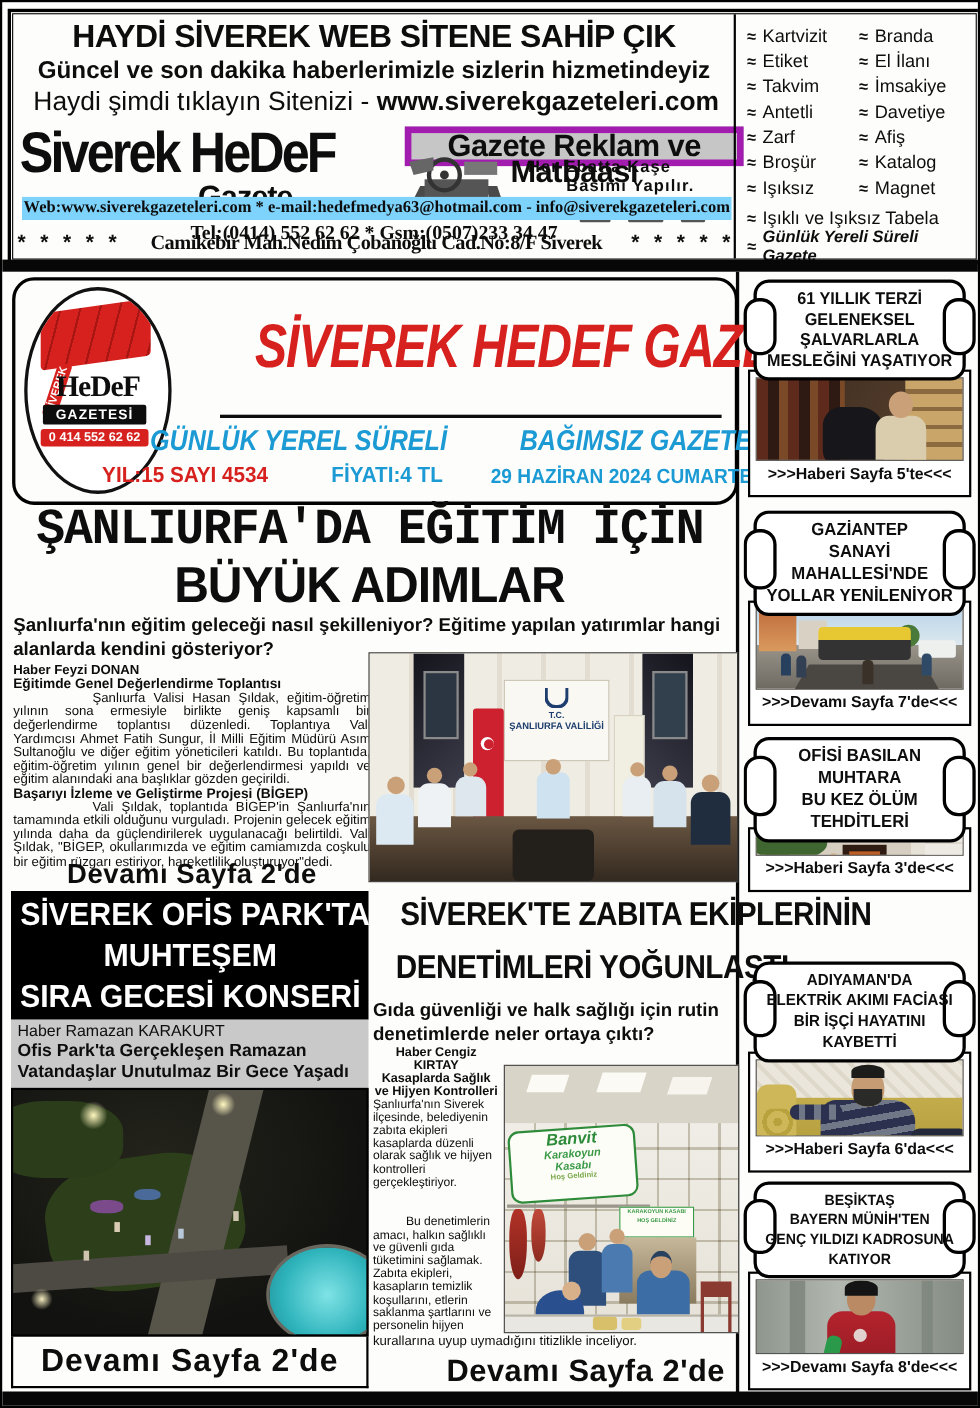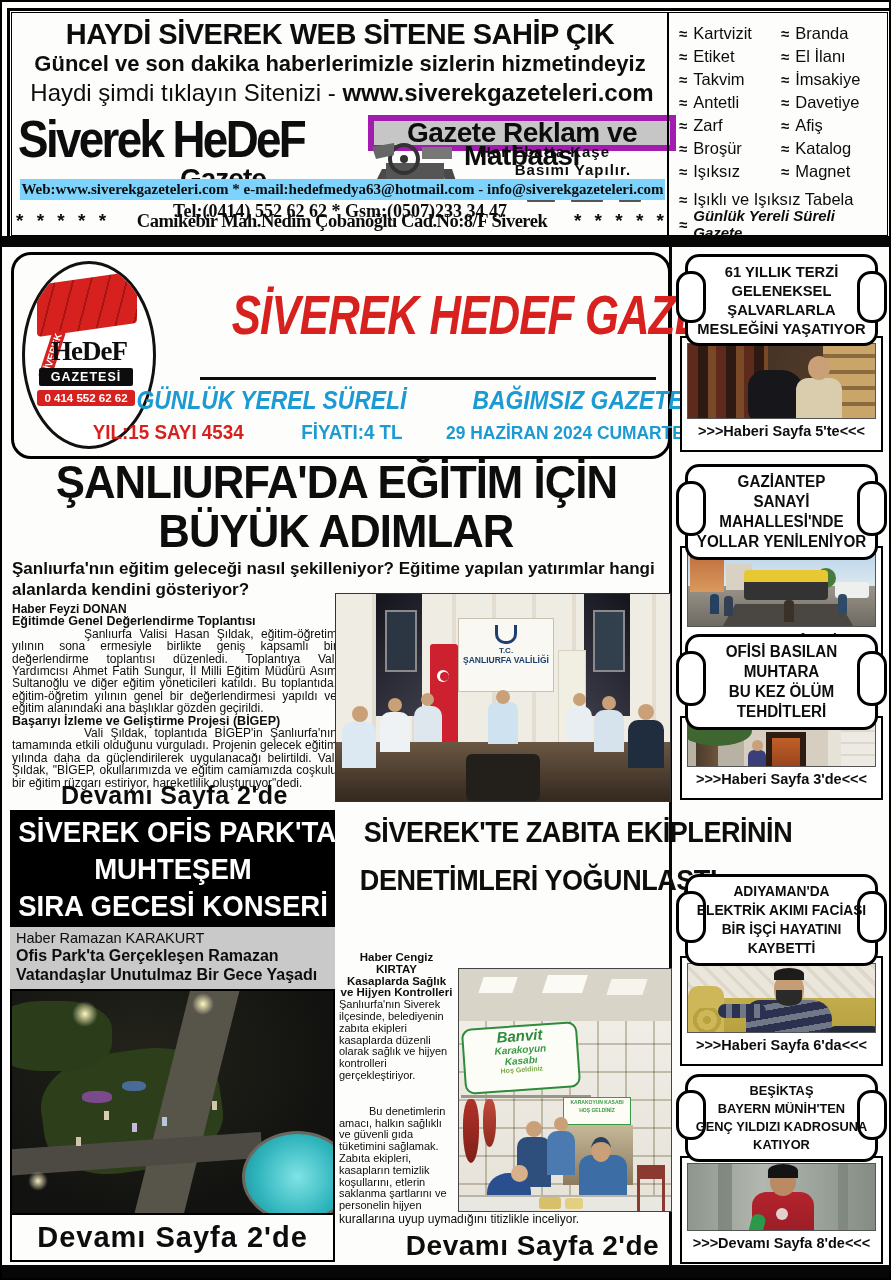--- a/index.html
+++ b/index.html
@@ -263,21 +263,21 @@
     <div class="abs mast-rule"></div>
     <div class="abs mast-blue">
       <span>GÜNLÜK YEREL SÜRELİ</span>
       <span>BAĞIMSIZ GAZETE</span>
     </div>
     <div class="abs m-yil"><span>YIL:15  SAYI 4534</span></div>
     <div class="abs m-fiyat"><span>FİYATI:4 TL</span></div>
     <div class="abs m-date"><span>29 HAZİRAN 2024 CUMARTESİ</span></div>
   </div>
 
-  <div class="abs hl" style="top:456px;"><span>ŞANLIURFA'DA EĞİTİM İÇİN</span></div>
+  <div class="abs hl" style="top:456px;font-family:Liberation Mono, monospace;"><span>ŞANLIURFA'DA EĞİTİM İÇİN</span></div>
   <div class="abs hl" style="top:505px;"><span>BÜYÜK ADIMLAR</span></div>
   <div class="abs intro1">Şanlıurfa'nın eğitim geleceği nasıl şekilleniyor? Eğitime yapılan yatırımlar hangi alanlarda kendini gösteriyor?</div>
 
   <div class="abs article-left">
     <div class="by">Haber Feyzi DONAN</div>
     <div class="sh">Eğitimde Genel Değerlendirme Toplantısı</div>
     <p>Şanlıurfa Valisi Hasan Şıldak, eğitim-öğretim yılının sona ermesiyle birlikte geniş kapsamlı bir değerlendirme toplantısı düzenledi. Toplantıya Vali Yardımcısı Ahmet Fatih Sungur, İl Milli Eğitim Müdürü Asım Sultanoğlu ve diğer eğitim yöneticileri katıldı. Bu toplantıda, eğitim-öğretim yılının genel bir değerlendirmesi yapıldı ve eğitim alanındaki ana başlıklar gözden geçirildi.</p>
     <div class="sh">Başarıyı İzleme ve Geliştirme Projesi (BİGEP)</div>
     <p>Vali Şıldak, toplantıda BİGEP'in Şanlıurfa'nın tamamında etkili olduğunu vurguladı. Projenin gelecek eğitim yılında daha da güçlendirilerek uygulanacağı belirtildi. Vali Şıldak, "BİGEP, okullarımızda ve eğitim camiamızda coşkulu bir eğitim rüzgarı estiriyor, hareketlilik oluşturuyor"dedi.</p>
   </div>
@@ -341,20 +341,21 @@
     <div class="scene" style="left:150px;top:126px;width:5px;height:9px;background:#b8c8d8;"></div>
     <div class="scene" style="left:200px;top:110px;width:5px;height:9px;background:#cfc5ae;"></div>
     <div class="scene" style="left:64px;top:146px;width:5px;height:9px;background:#cfc5ae;"></div>
     <div class="scene" style="left:70px;top:100px;width:30px;height:12px;background:#7a4a8a;border-radius:40%;"></div>
     <div class="scene" style="left:110px;top:90px;width:24px;height:10px;background:#4a6a9a;border-radius:40%;"></div>
   </div>
   <div class="abs concert-devami">Devamı Sayfa 2'de</div>
 
   <div class="abs zhl" style="top:810px;"><span>SİVEREK'TE ZABITA EKİPLERİNİN</span></div>
   <div class="abs zhl" style="top:858px;"><span>DENETİMLERİ YOĞUNLAŞTI</span></div>
+  <div class="abs zabita-intro">Gıda güvenliği ve halk sağlığı için rutin denetimlerde neler ortaya çıktı?</div>
   <div class="abs zabita-col">
     <div class="by">Haber Cengiz</div>
     <div class="by">KIRTAY</div>
     <div class="sh">Kasaplarda Sağlık ve Hijyen Kontrolleri</div>
     <p>Şanlıurfa'nın Siverek ilçesinde, belediyenin zabıta ekipleri kasaplarda düzenli olarak sağlık ve hijyen kontrolleri gerçekleştiriyor.</p>
     <p class="ind">Bu denetimlerin amacı, halkın sağlıklı ve güvenli gıda tüketimini sağlamak. Zabıta ekipleri, kasapların temizlik koşullarını, etlerin saklanma şartlarını ve personelin hijyen</p>
   </div>
   <div class="abs zabita-cont">kurallarına uyup uymadığını titizlikle inceliyor.</div>
   <div class="abs zabita-devami">Devamı Sayfa 2'de</div>
 
@@ -427,21 +428,21 @@
         <div class="scene" style="left:40px;top:46px;width:120px;height:34px;background:#4a4742;transform:perspective(60px) rotateX(30deg);"></div>
         <div class="scene" style="left:22px;top:40px;width:9px;height:20px;background:#26405e;border-radius:4px 4px 0 0;"></div>
         <div class="scene" style="left:36px;top:42px;width:9px;height:20px;background:#333f52;border-radius:4px 4px 0 0;"></div>
         <div class="scene" style="left:150px;top:40px;width:9px;height:20px;background:#2e4a66;border-radius:4px 4px 0 0;"></div>
         <div class="scene" style="left:96px;top:46px;width:10px;height:22px;background:#3a3128;border-radius:4px 4px 0 0;"></div>
       </div>
       <div class="s-cap">&gt;&gt;&gt;Devamı Sayfa 7'de&lt;&lt;&lt;</div>
     </div>
   </div>
 
-  <div class="abs side-box" style="top:632px;height:166px;">
+  <div class="abs side-box" style="top:668px;height:141px;">
     <div class="bubble" style="font-size:16px;line-height:20px;">
       <div>OFİSİ BASILAN MUHTARA</div>
       <div>BU KEZ ÖLÜM</div>
       <div>TEHDİTLERİ</div>
     </div>
     <div class="media">
       <div class="s-photo">
         <div class="scene" style="inset:0;background:linear-gradient(90deg,#b8b2a4 0 30%,#d6cec0 30% 75%,#e6e2d8 75%);"></div>
         <div class="scene" style="left:8px;top:0;width:22px;height:100%;background:linear-gradient(90deg,#4c3a2a,#6e543c);"></div>
         <div class="scene" style="left:-6px;top:-8px;width:70px;height:30px;background:#3f6630;border-radius:50%;"></div>

